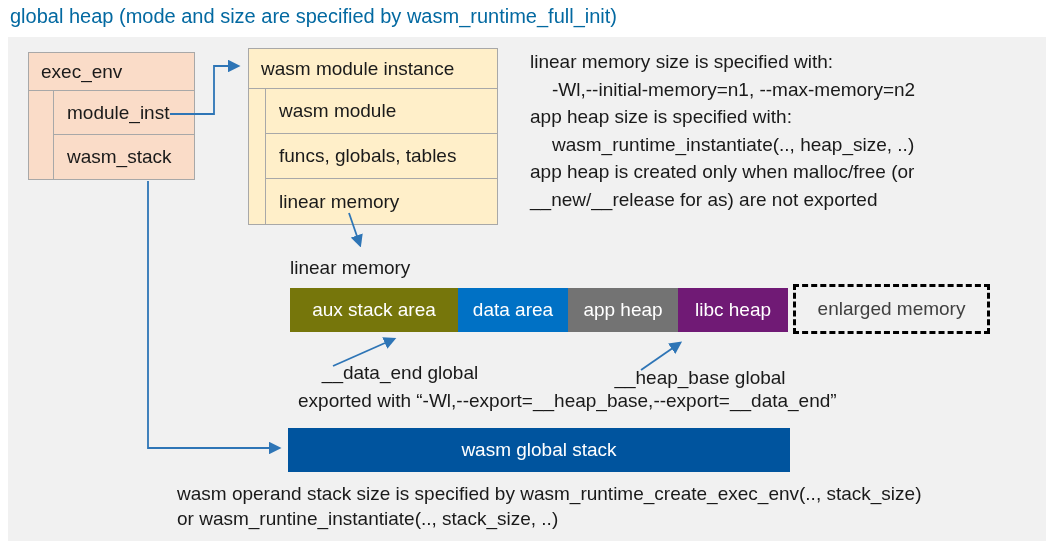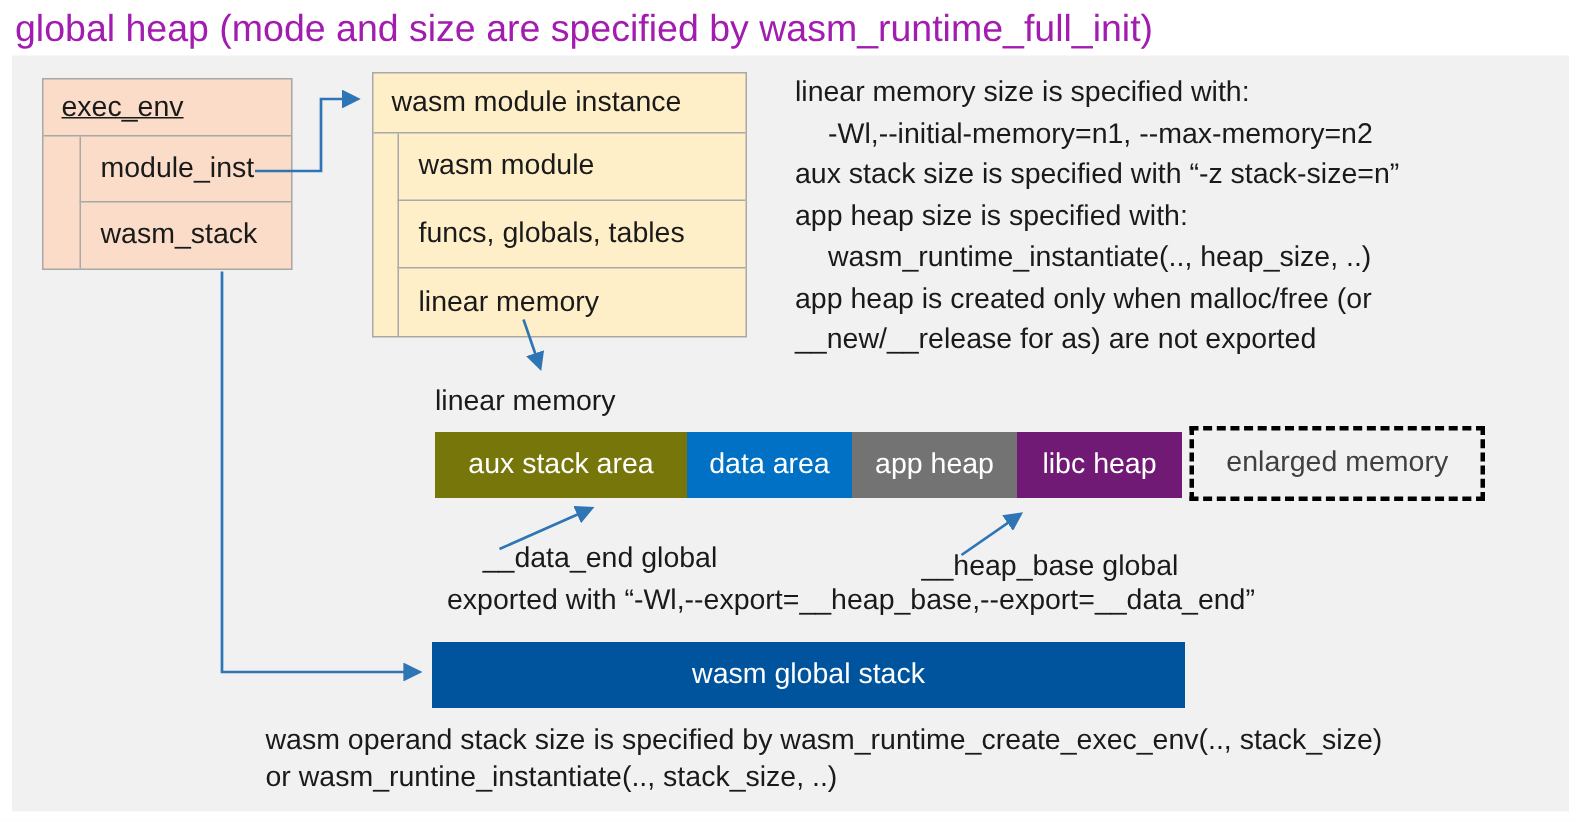--- a/index.html
+++ b/index.html
@@ -1,35 +1,35 @@
 <!DOCTYPE html>
 <html><head>
 <meta charset="utf-8">
 <style>
   * { margin:0; padding:0; box-sizing:border-box; }
   html,body { width:1054px; height:547px; background:#ffffff; overflow:hidden;
     font-family:"Liberation Sans", sans-serif; color:#1a1a1a; }
   .abs { position:absolute; }
 
-  #page-title { left:10px; top:5px; font-size:25px; color:#a21caf; white-space:nowrap; }
+  #page-title { left:10px; top:5px; font-size:20px; color:#0369a1; white-space:nowrap; }
 
   #canvas-bg { left:8px; top:37px; width:1038px; height:504px; background:#f1f1f1; }
 
   
   .struct-box { border:1px solid #a8a8a8; font-size:19px; }
   .struct-box.salmon { background:#fadcc8; }
   .struct-box.cream  { background:#ffefc9; }
   .struct-header { display:flex; align-items:center; padding-left:12px;
     border-bottom:1px solid #a8a8a8; }
   .struct-row { display:flex; align-items:center; padding-left:13px;
     border-left:1px solid #a8a8a8; border-bottom:1px solid #a8a8a8; }
   .struct-row:last-child { border-bottom:none; }
 
   #exec-env-box { left:28px; top:52px; width:167px; }
-  #exec-env-box .struct-header { height:38px;text-decoration:underline; }
+  #exec-env-box .struct-header { height:38px; }
   #exec-env-box .struct-row { height:44px; margin-left:24px; }
 
   #module-instance-box { left:248px; top:48px; width:250px; }
   #module-instance-box .struct-header { height:40px; }
   #module-instance-box .struct-row { height:45px; margin-left:16px; }
 
   
   #notes-right { left:530px; top:48px; width:512px; font-size:19px; line-height:27.5px; }
   #notes-right p { white-space:nowrap; }
   #notes-right p.indent { padding-left:22px; }
@@ -76,21 +76,20 @@
 <div class="abs struct-box cream" id="module-instance-box">
   <div class="struct-header">wasm module instance</div>
   <div class="struct-row">wasm module</div>
   <div class="struct-row">funcs, globals, tables</div>
   <div class="struct-row">linear memory</div>
 </div>
 
 <div class="abs" id="notes-right">
   <p>linear memory size is specified with:</p>
   <p class="indent">-Wl,--initial-memory=n1, --max-memory=n2</p>
-  <p>aux stack size is specified with “-z stack-size=n”</p>
   <p>app heap size is specified with:</p>
   <p class="indent">wasm_runtime_instantiate(.., heap_size, ..)</p>
   <p>app heap is created only when malloc/free (or</p>
   <p>__new/__release for as) are not exported</p>
 </div>
 
 <div class="abs" id="linear-memory-label">linear memory</div>
 
 <div class="abs" id="memory-bar">
   <div class="mem-seg seg-aux">aux stack area</div>

